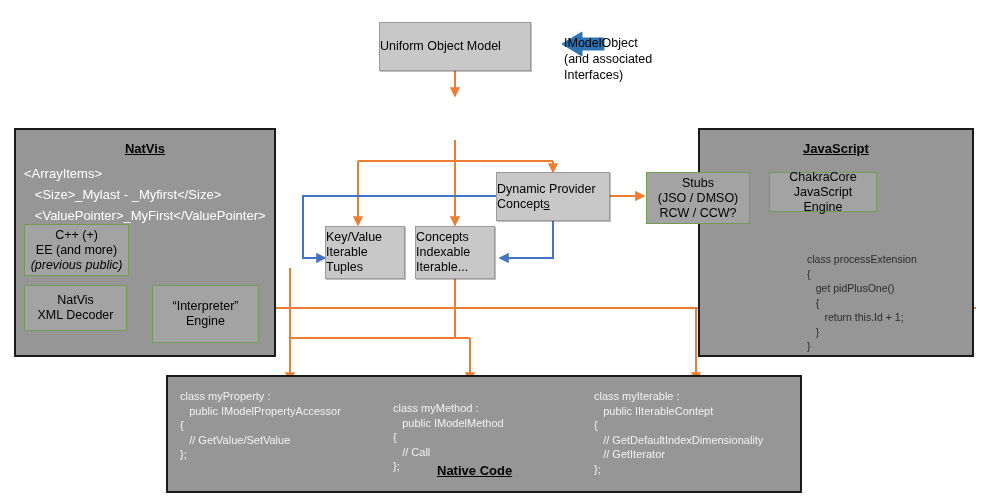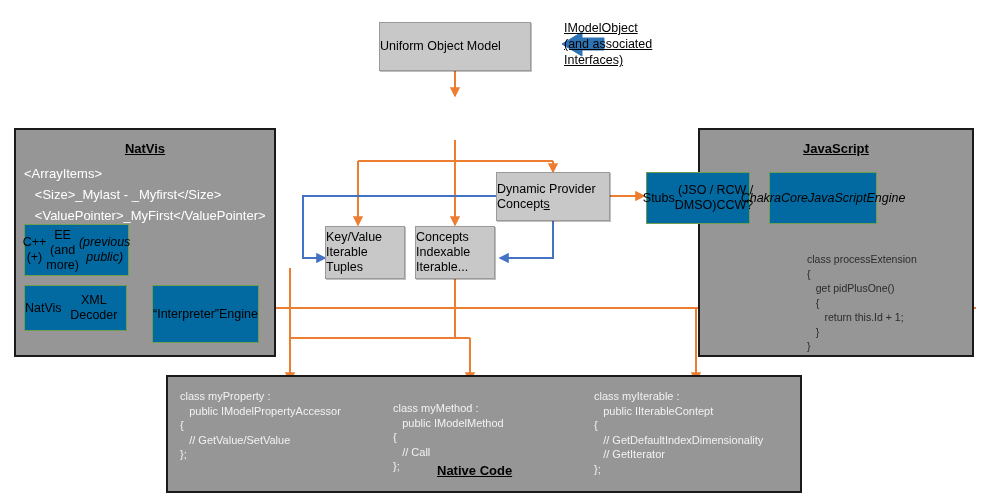--- a/index.html
+++ b/index.html
@@ -41,25 +41,25 @@
     text-align:center;
     font-size:12.5px;
     line-height:15px;
     color:#000;
   }
   .gbox.shadow{box-shadow:1px 1px 0 rgba(0,0,0,.25);}
 
   
   .grbox{
     position:absolute;
-    background:#0369a1;
+    background:#a3a3a3;
     border:1px solid #6f9e52;
     box-sizing:border-box;
     display:flex;
-    flex-direction:row;
+    flex-direction:column;
     align-items:center;
     justify-content:center;
     text-align:center;
     font-size:12.5px;
     line-height:15px;
     color:#000;
   }
 
   .ital{font-style:italic;}
   .bold-ital-u{font-weight:bold;font-style:italic;text-decoration:underline;}
@@ -152,21 +152,21 @@
 
     <g>
       <path d="M 562 44 L 582 32 L 582 38 L 604 38 L 604 50 L 582 50 L 582 56 Z" fill="#2E74B5" stroke="#2E74B5" stroke-width="1"></path>
     </g>
   </svg>
 
   <div class="gbox shadow" style="left:379px;top:22px;width:152px;height:49px;">
     <span>Uniform Object Model</span>
   </div>
 
-  <div class="sidenote" style="left:564px;top:20px;text-decoration:underline;">IModelObject
+  <div class="sidenote" style="left:564px;top:35px;">IModelObject
 (and associated
 Interfaces)</div>
 
 
   <div class="panel" style="left:14px;top:128px;width:262px;height:229px;">
     <div class="panel-title" style="top:11px;left:0;">NatVis</div>
   </div>
 
   <div class="xmlblock" style="left:24px;top:163px;width:240px;">&lt;ArrayItems&gt;
    &lt;Size&gt;_Mylast - _Myfirst&lt;/Size&gt;
@@ -209,21 +209,21 @@
   <div class="panel" style="left:698px;top:128px;width:276px;height:229px;">
     <div class="panel-title" style="top:11px;left:0;">JavaScript</div>
   </div>
 
   <div class="grbox" style="left:646px;top:172px;width:104px;height:52px;">
     <span>Stubs</span>
     <span>(JSO / DMSO)</span>
     <span>RCW / CCW?</span>
   </div>
 
-  <div class="grbox" style="left:769px;top:172px;width:108px;height:52px;font-style:italic;">
+  <div class="grbox" style="left:769px;top:172px;width:108px;height:40px;">
     <span>ChakraCore</span>
     <span>JavaScript</span>
     <span>Engine</span>
   </div>
 
   <div class="darkcode" style="left:807px;top:252px;">class processExtension
 {
    get pidPlusOne()
    {
       return this.Id + 1;

